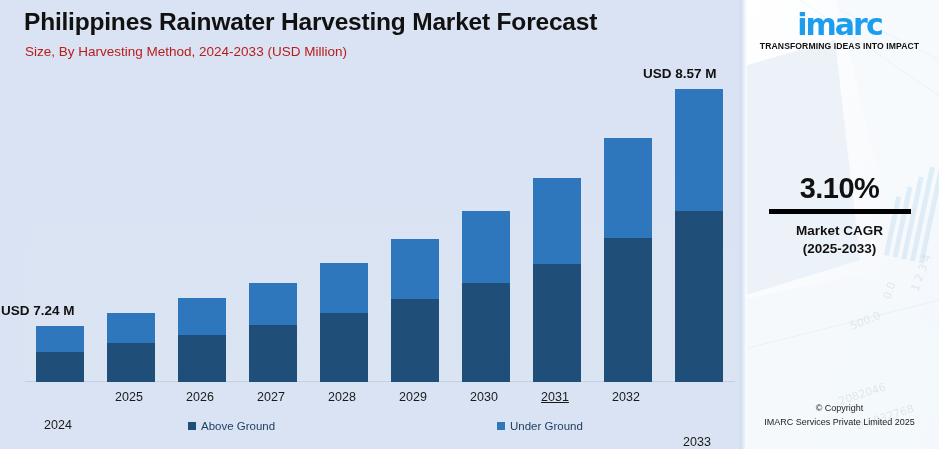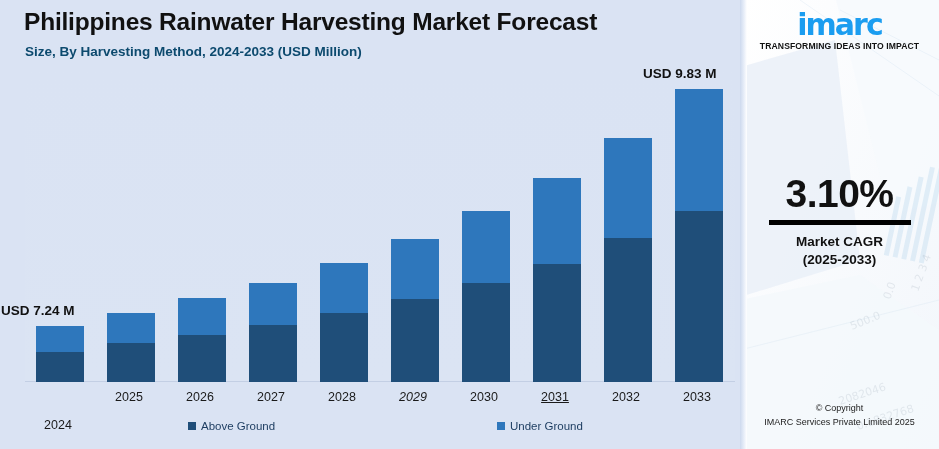--- a/index.html
+++ b/index.html
@@ -15,21 +15,21 @@
     position:absolute;left:0;top:0;width:740px;height:449px;
     background:#dae3f3;
   }
   #title{
     position:absolute;left:24px;top:8px;
     font-size:24.5px;font-weight:bold;color:#111;
     letter-spacing:-0.2px;white-space:nowrap;
   }
   #subtitle{
     position:absolute;left:25px;top:44px;
-    font-size:13.5px;font-weight:bold;color:#0c4a6e;
+    font-size:13.5px;font-weight:normal;color:#b91c1c;
     white-space:nowrap;
   }
 
   #plot{
     position:absolute;left:25px;top:70px;width:710px;height:312px;
   }
   #plot-bg{
     position:absolute;left:0;top:0;width:100%;height:100%;
     background:linear-gradient(180deg,#dae3f3 0%,#dbe4f3 100%);
   }
@@ -89,21 +89,21 @@
   }
   #logo-tag{
     margin-top:1px;font-size:8.6px;font-weight:bold;color:#111;
     letter-spacing:0.1px;
   }
 
   #cagr-wrap{
     position:absolute;left:0;top:172px;width:199px;text-align:center;
   }
   #cagr-value{
-    font-size:39px;font-weight:bold;color:#111;letter-spacing:-0.5px;
+    font-size:29px;font-weight:bold;color:#111;letter-spacing:-0.5px;
   }
   #cagr-rule{
     width:142px;height:5px;background:#000;margin:4px auto 7px auto;
   }
   #cagr-label{
     font-size:13.5px;font-weight:bold;color:#111;line-height:1.45;
   }
   #cagr-period{
     font-size:13.5px;font-weight:bold;color:#111;
   }
@@ -161,34 +161,34 @@
         </div>
         <div class="bar-col" style="left: 579px; height: 244px; width: 48px;">
           <div class="seg seg-under" style="top: 0px; height: 100px; background: rgb(46, 119, 188);"></div>
           <div class="seg seg-above" style="top: 100px; height: 144px; background: rgb(31, 78, 121);"></div>
         </div>
         <div class="bar-col" style="left: 650px; height: 293px; width: 48px;">
           <div class="seg seg-under" style="top: 0px; height: 122px; background: rgb(46, 119, 188);"></div>
           <div class="seg seg-above" style="top: 122px; height: 171px; background: rgb(31, 78, 121);"></div>
         </div>
         <div class="bar-label" style="left: -24px; top: 233px;">USD 7.24 M</div>
-        <div class="bar-label" style="left: 618px; top: -4px;">USD 9.83 M</div>
+        <div class="bar-label" style="left: 618px; top: -4px;">USD 8.57 M</div>
       </div>
 
     <div id="xaxis">
         <div class="xtick" style="left: -1px; margin-top: 28px;">2024</div>
         <div class="xtick" style="left: 70px;">2025</div>
         <div class="xtick" style="left: 141px;">2026</div>
         <div class="xtick" style="left: 212px;">2027</div>
         <div class="xtick" style="left: 283px;">2028</div>
-        <div class="xtick" style="left: 354px; font-style: italic;">2029</div>
+        <div class="xtick" style="left: 354px;">2029</div>
         <div class="xtick" style="left: 425px;">2030</div>
         <div class="xtick" style="left: 496px; text-decoration: underline;">2031</div>
         <div class="xtick" style="left: 567px;">2032</div>
-        <div class="xtick" style="left: 638px;">2033</div>
+        <div class="xtick" style="left: 638px; margin-top: 45px;">2033</div>
       </div>
 
     <div id="legend">
         <div class="legend-item" style="left: 163px;">
           <span class="legend-swatch" style="background: rgb(31, 78, 121);"></span>
           <span>Above Ground</span>
         </div>
         <div class="legend-item" style="left: 472px;">
           <span class="legend-swatch" style="background: rgb(46, 119, 188);"></span>
           <span>Under Ground</span>

